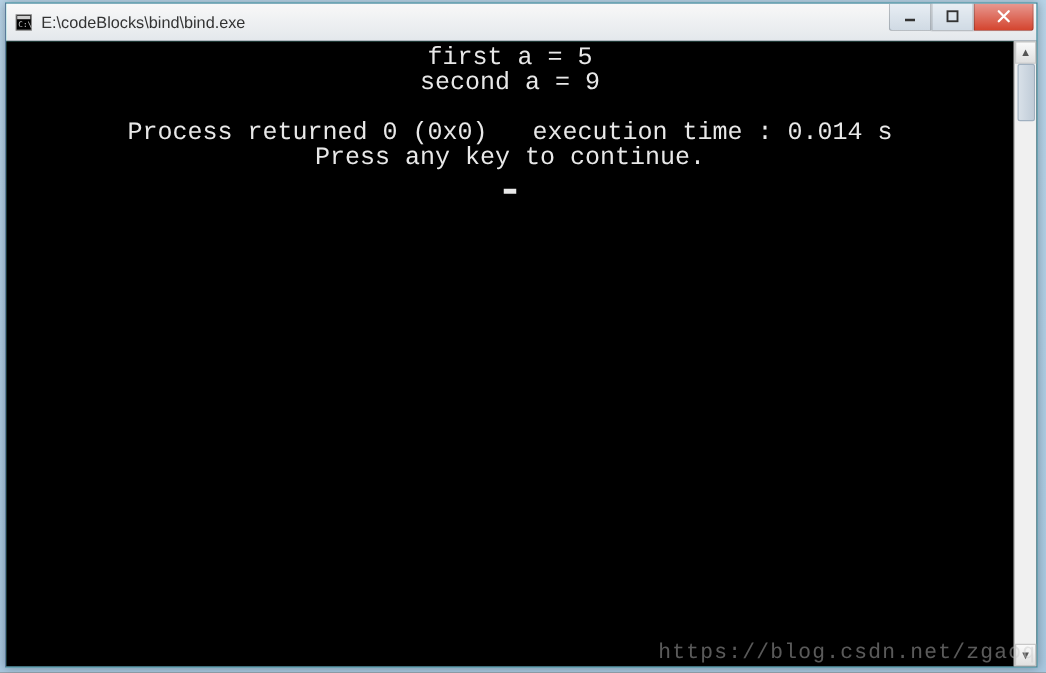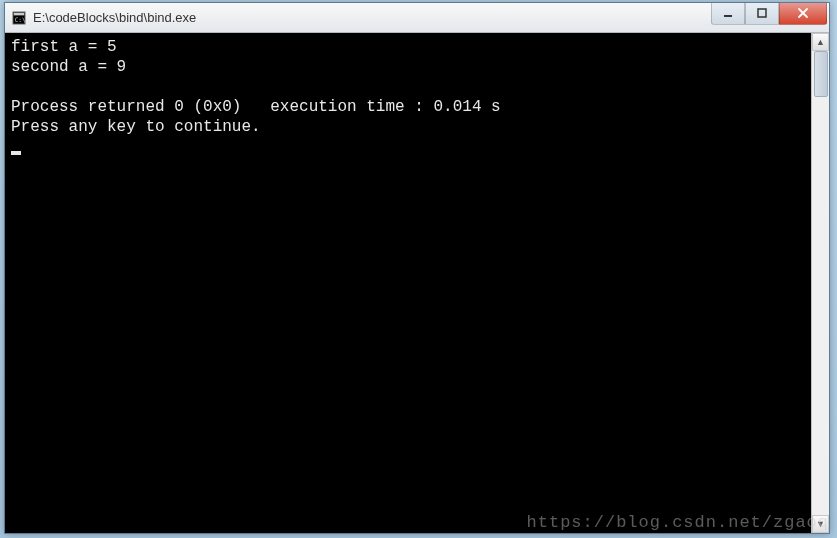--- a/index.html
+++ b/index.html
@@ -83,24 +83,25 @@
       width: 100%;
       height: calc(100% - 30px);
       background: #000;
       position: relative;
       display: flex;
     }
     .console-content {
       flex: 1;
       padding: 4px 6px;
       font-family: "Consolas", "Courier New", monospace;
-      font-size: 16px;
+      font-size: 20px;
       line-height: 20px;
       color: #e8e8e8;
       white-space: pre;
+      text-align: center;
     }
     .cursor {
       display: inline-block;
       width: 10px;
       height: 4px;
       background: #e8e8e8;
       vertical-align: bottom;
       margin-bottom: 2px;
     }
     .scrollbar {

